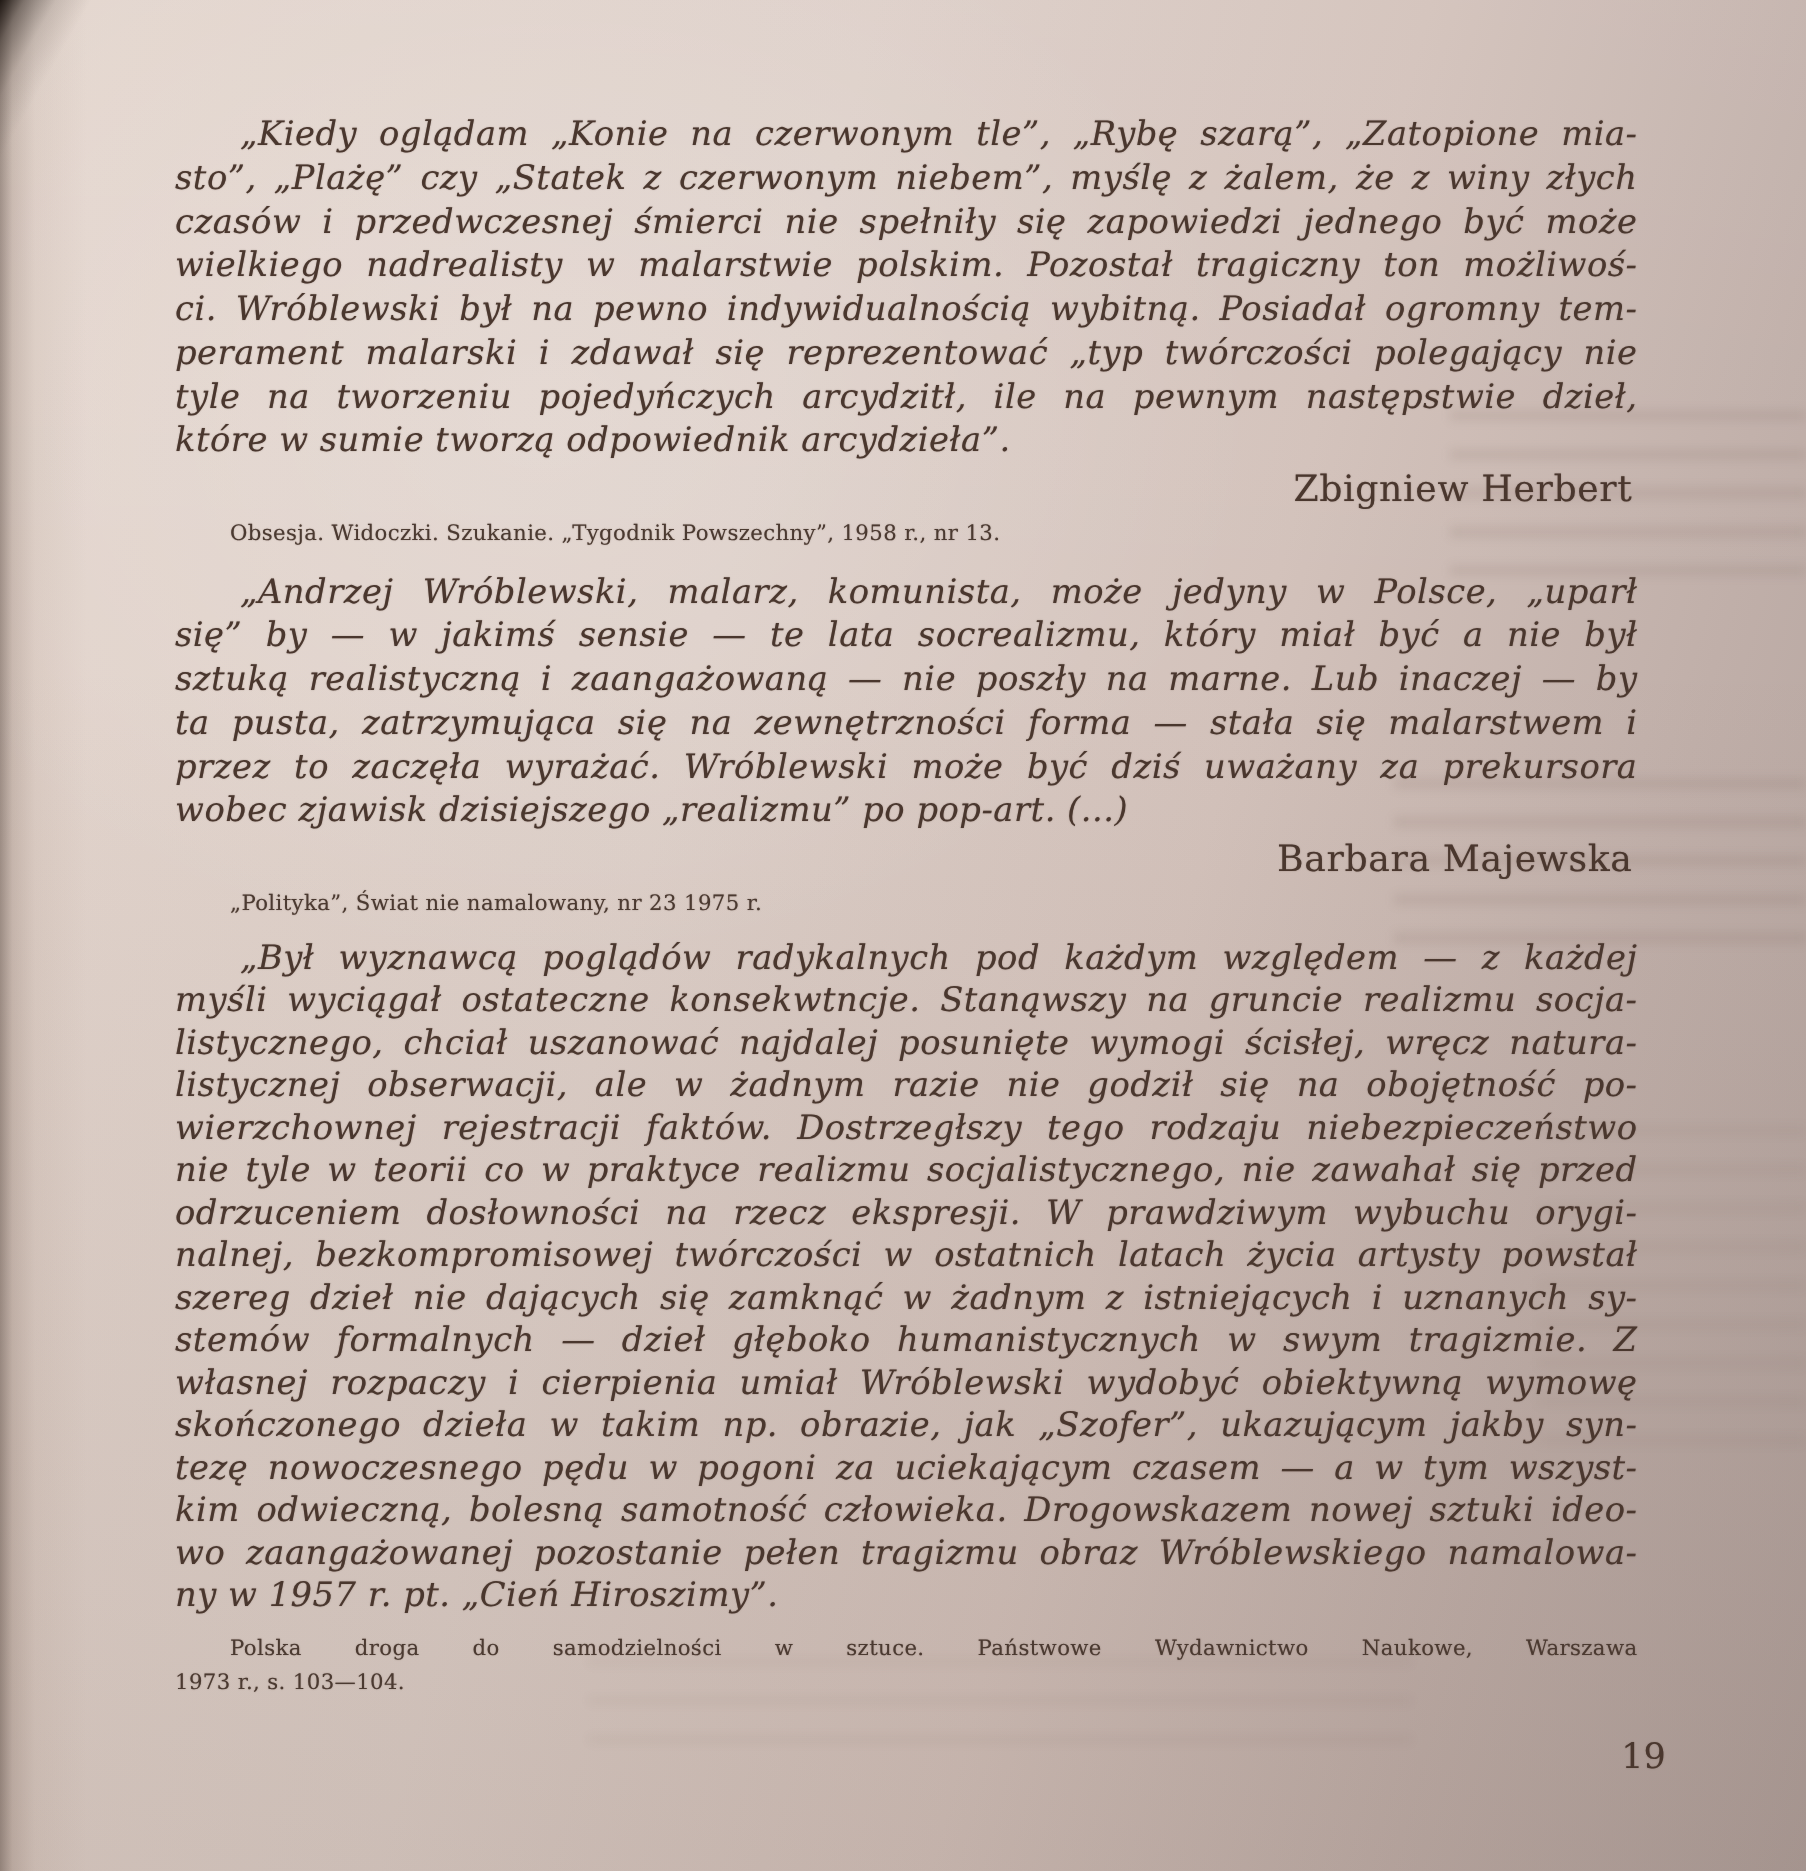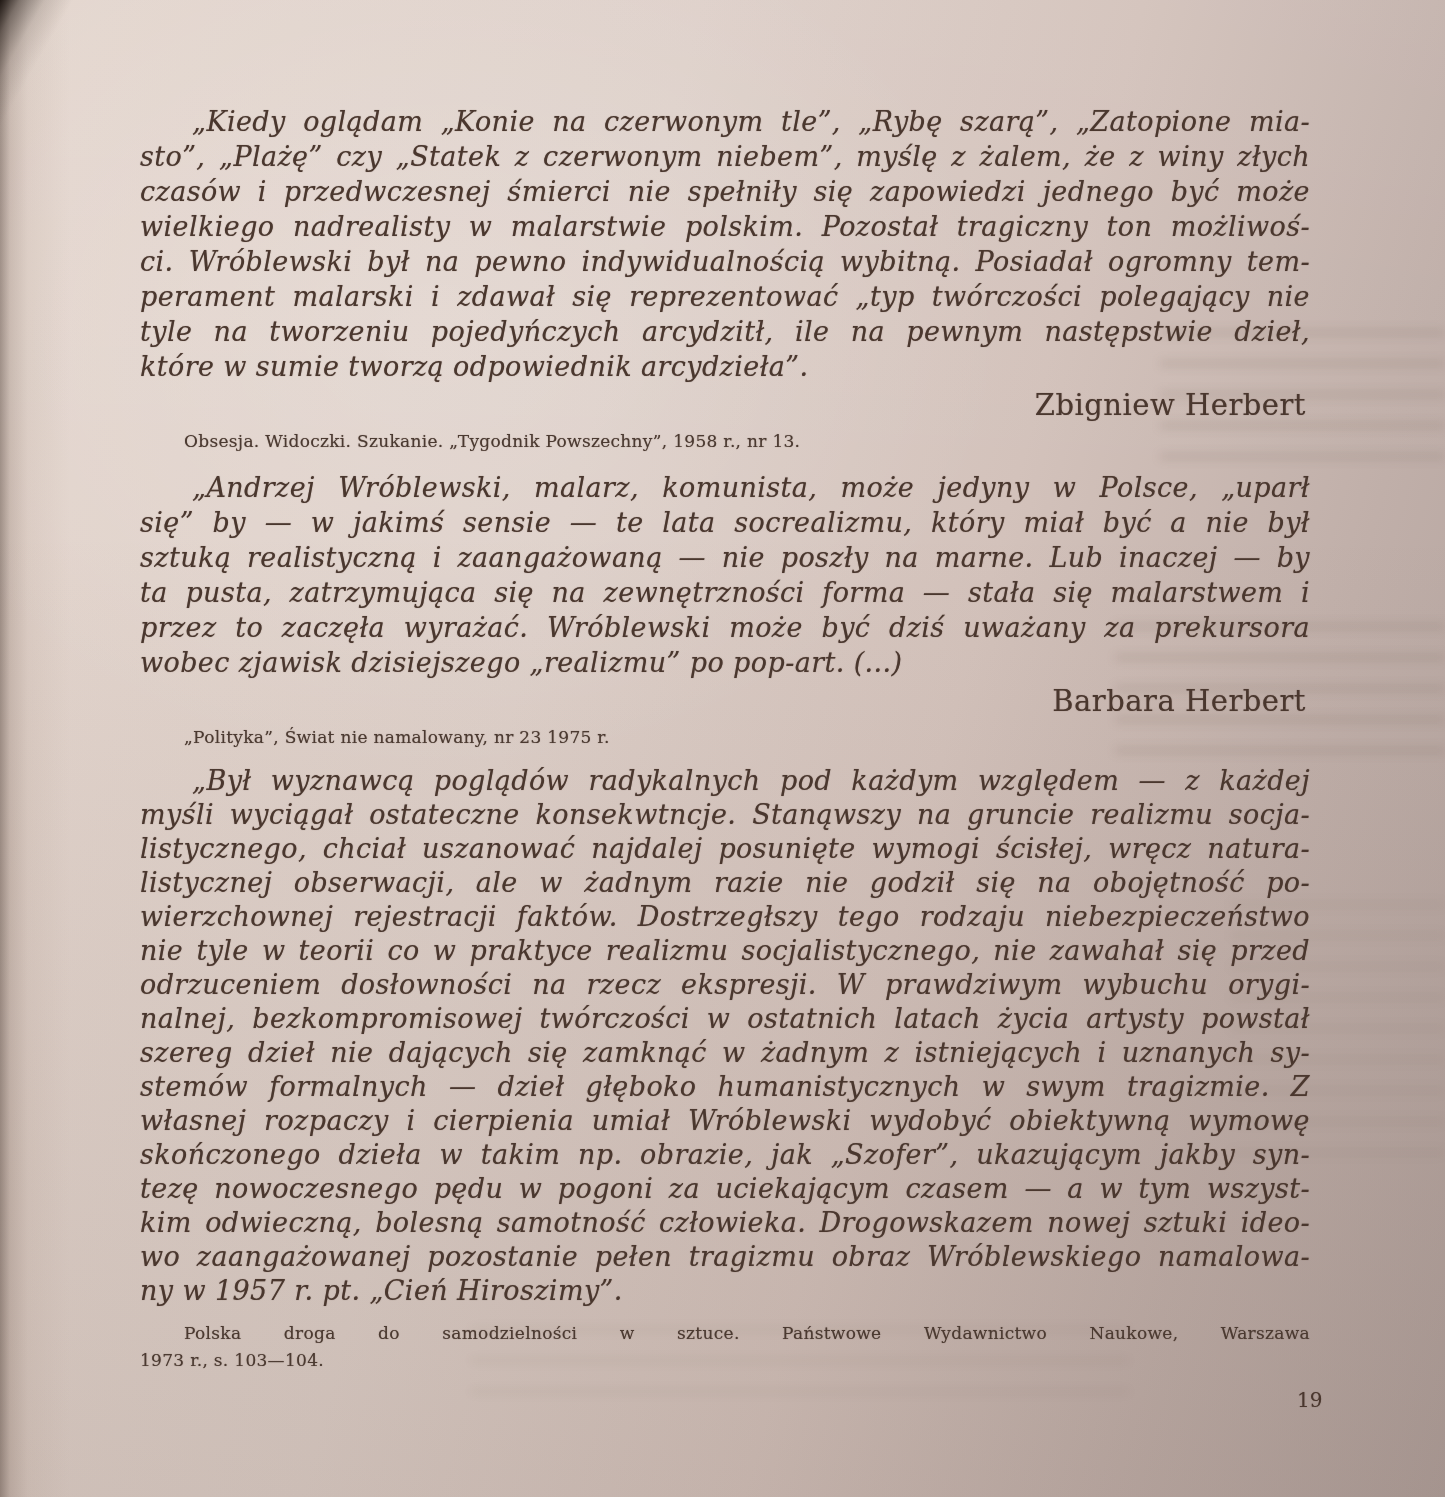--- a/index.html
+++ b/index.html
@@ -34,21 +34,21 @@
     background:repeating-linear-gradient(to bottom,
       rgba(103,78,66,0.10) 0 9px, rgba(103,78,66,0) 9px 31px);
     filter:blur(4px);
   }
   .ghost.g1{left:1160px;top:328px;width:285px;height:150px;}
   .ghost.g2{left:1115px;top:622px;width:330px;height:135px;}
   .ghost.g3{left:470px;top:1325px;width:660px;height:75px;opacity:.45;}
   .ghost.g4{left:1230px;top:900px;width:215px;height:260px;opacity:.5;}
 
   .textblock{
-    position:absolute;left:140px;top:104px;width:1170px;
+    position:absolute;left:140px;top:90px;width:1170px;
     color:#4a372e;
     text-shadow:0 0 1px rgba(74,55,46,0.55);
   }
   .quote{font-style:italic;font-size:27px;line-height:35px;letter-spacing:0.4px;}
   .q3{line-height:34px;}
   .ln{text-align:justify;text-align-last:justify;-moz-text-align-last:justify;white-space:normal;}
   .ln.first{text-indent:52px;}
   .ln.last{text-align-last:left;-moz-text-align-last:left;}
   .attribution{
     font-size:29px;line-height:42px;
@@ -58,21 +58,21 @@
     font-style:normal;font-size:17px;line-height:30px;
     letter-spacing:0.3px;color:#4b3a31;
   }
   .src.indented{text-indent:44px;}
   .src.justified{text-align:justify;text-align-last:justify;-moz-text-align-last:justify;line-height:27px;}
   .src.plain{text-align:left;line-height:27px;}
   .gap-before{margin-top:14px;}
   .small-gap{margin-top:12px;}
   .page-number{
     position:absolute;left:1297px;top:1388px;
-    font-size:20px;color:#4a372e;font-style:normal;
+    font-size:28px;color:#4a372e;font-style:normal;
     text-shadow:0 0 1px rgba(74,55,46,0.5);
   }
 </style>
 </head>
 <body>
 
 <div class="photo-page">
   <div class="spine-shadow"></div>
   <div class="corner-shadow"></div>
   <div class="ghost g1"></div>
@@ -96,21 +96,21 @@
     <div class="src indented">Obsesja. Widoczki. Szukanie. „Tygodnik Powszechny”, 1958 r., nr 13.</div>
 
     <section class="quote gap-before">
       <div class="ln first">„Andrzej Wróblewski, malarz, komunista, może jedyny w Polsce, „uparł</div>
       <div class="ln">się” by — w jakimś sensie — te lata socrealizmu, który miał być a nie był</div>
       <div class="ln">sztuką realistyczną i zaangażowaną — nie poszły na marne. Lub inaczej — by</div>
       <div class="ln">ta pusta, zatrzymująca się na zewnętrzności forma — stała się malarstwem i</div>
       <div class="ln">przez to zaczęła wyrażać. Wróblewski może być dziś uważany za prekursora</div>
       <div class="ln last">wobec zjawisk dzisiejszego „realizmu” po pop-art. (...)</div>
     </section>
-    <div class="attribution">Barbara Herbert</div>
+    <div class="attribution">Barbara Majewska</div>
     <div class="src indented">„Polityka”, Świat nie namalowany, nr 23 1975 r.</div>
 
     <section class="quote q3 small-gap">
       <div class="ln first">„Był wyznawcą poglądów radykalnych pod każdym względem — z każdej</div>
       <div class="ln">myśli wyciągał ostateczne konsekwtncje. Stanąwszy na gruncie realizmu socja-</div>
       <div class="ln">listycznego, chciał uszanować najdalej posunięte wymogi ścisłej, wręcz natura-</div>
       <div class="ln">listycznej obserwacji, ale w żadnym razie nie godził się na obojętność po-</div>
       <div class="ln">wierzchownej rejestracji faktów. Dostrzegłszy tego rodzaju niebezpieczeństwo</div>
       <div class="ln">nie tyle w teorii co w praktyce realizmu socjalistycznego, nie zawahał się przed</div>
       <div class="ln">odrzuceniem dosłowności na rzecz ekspresji. W prawdziwym wybuchu orygi-</div>

